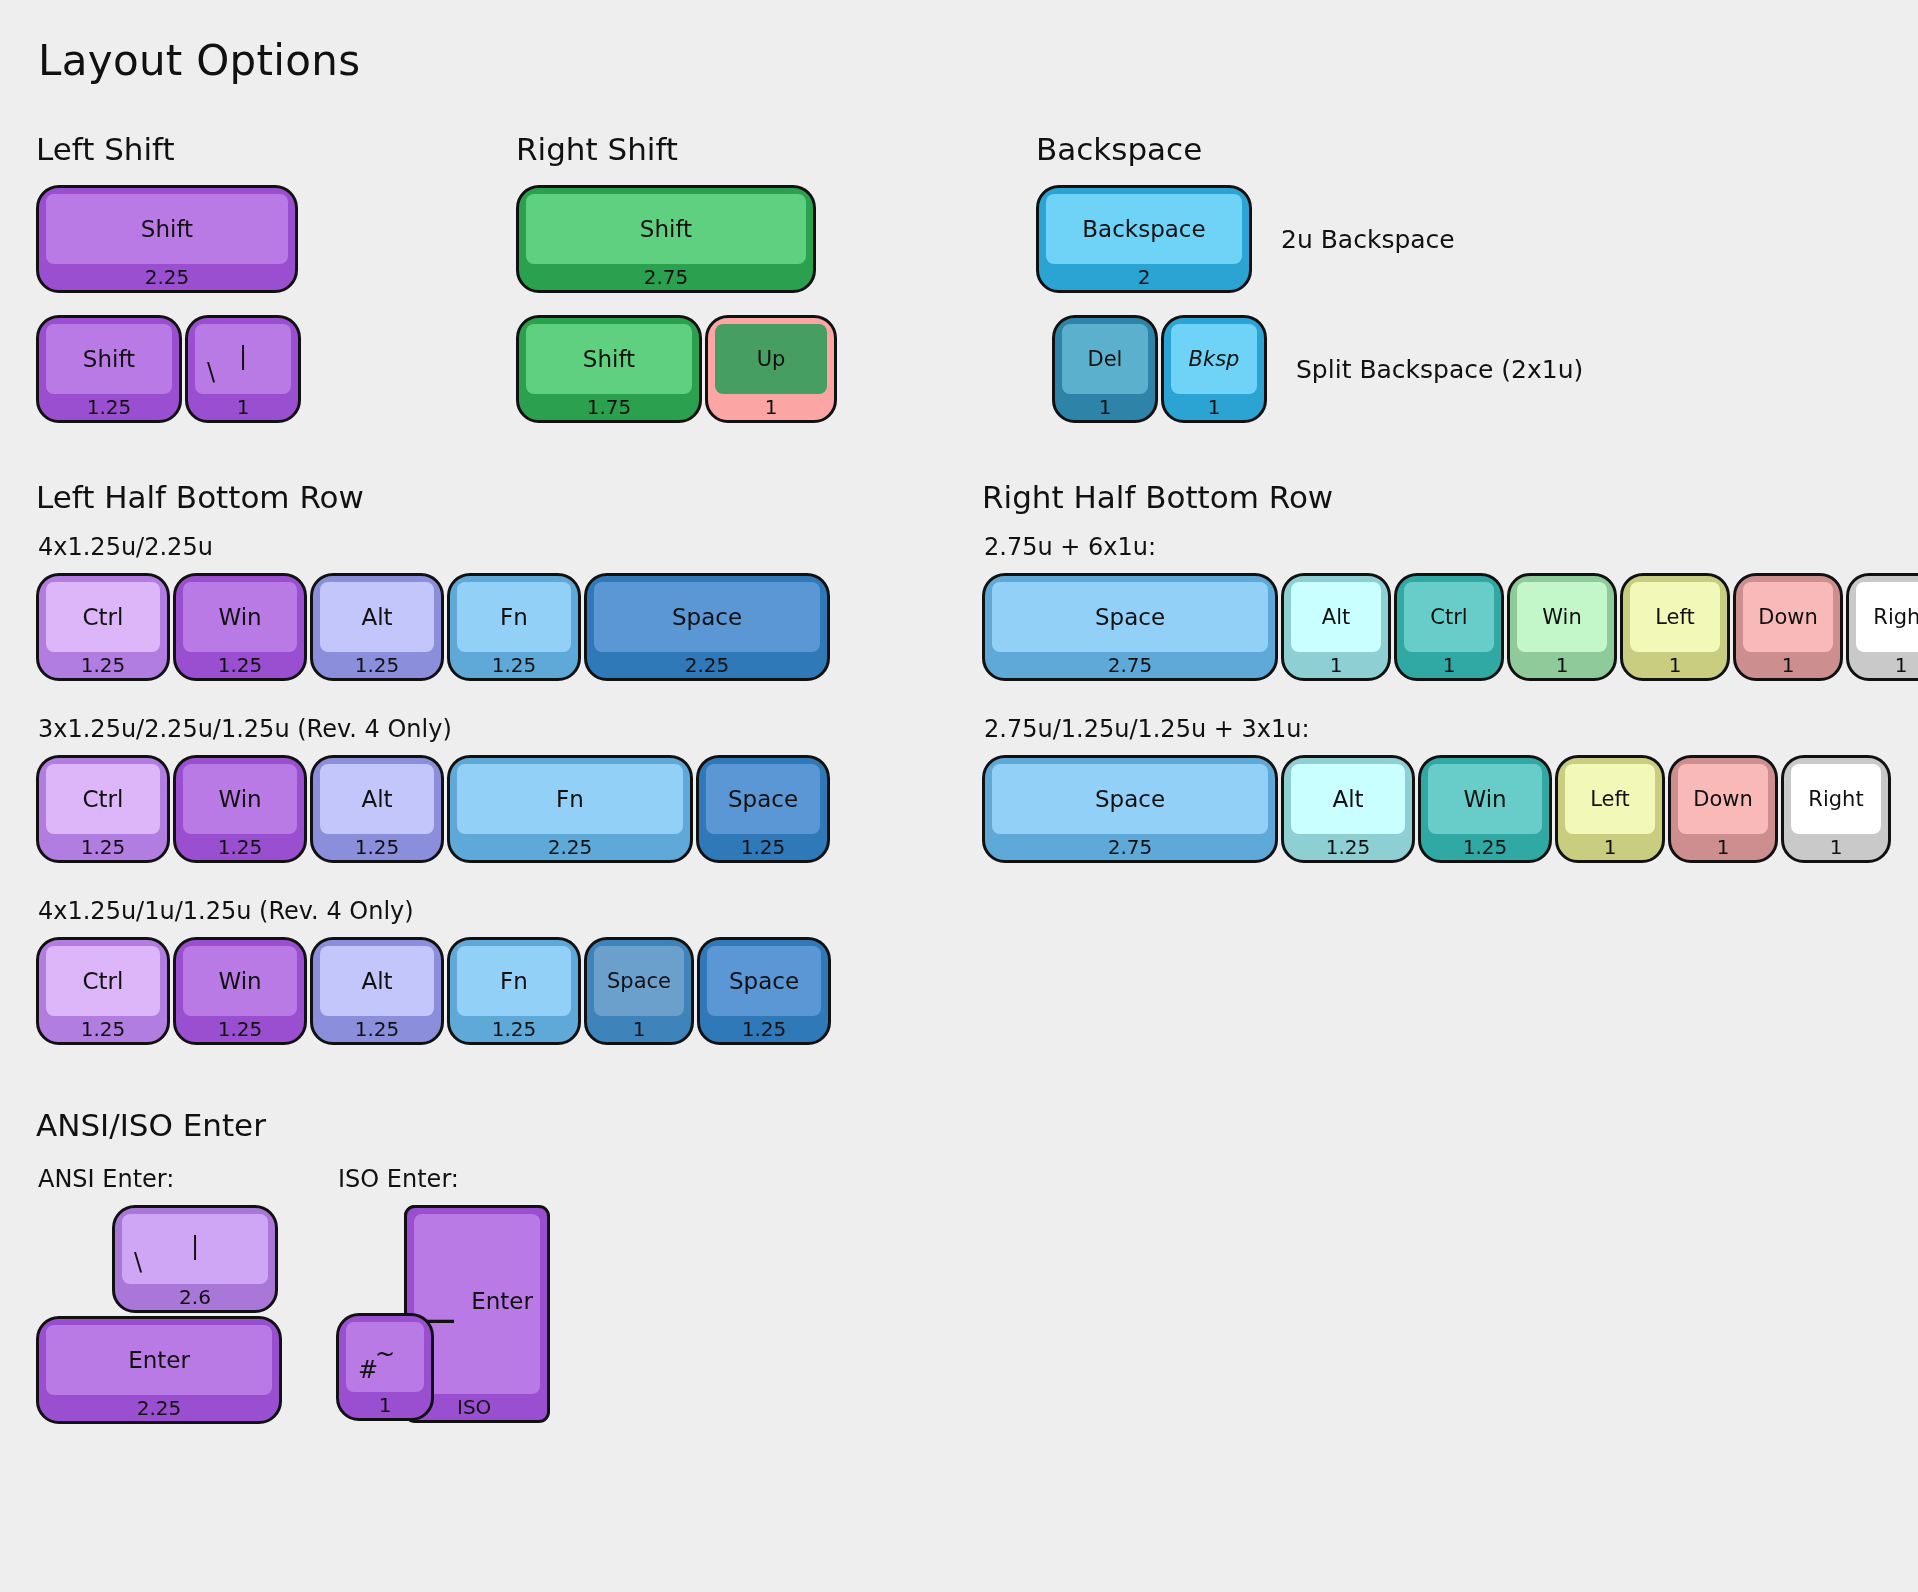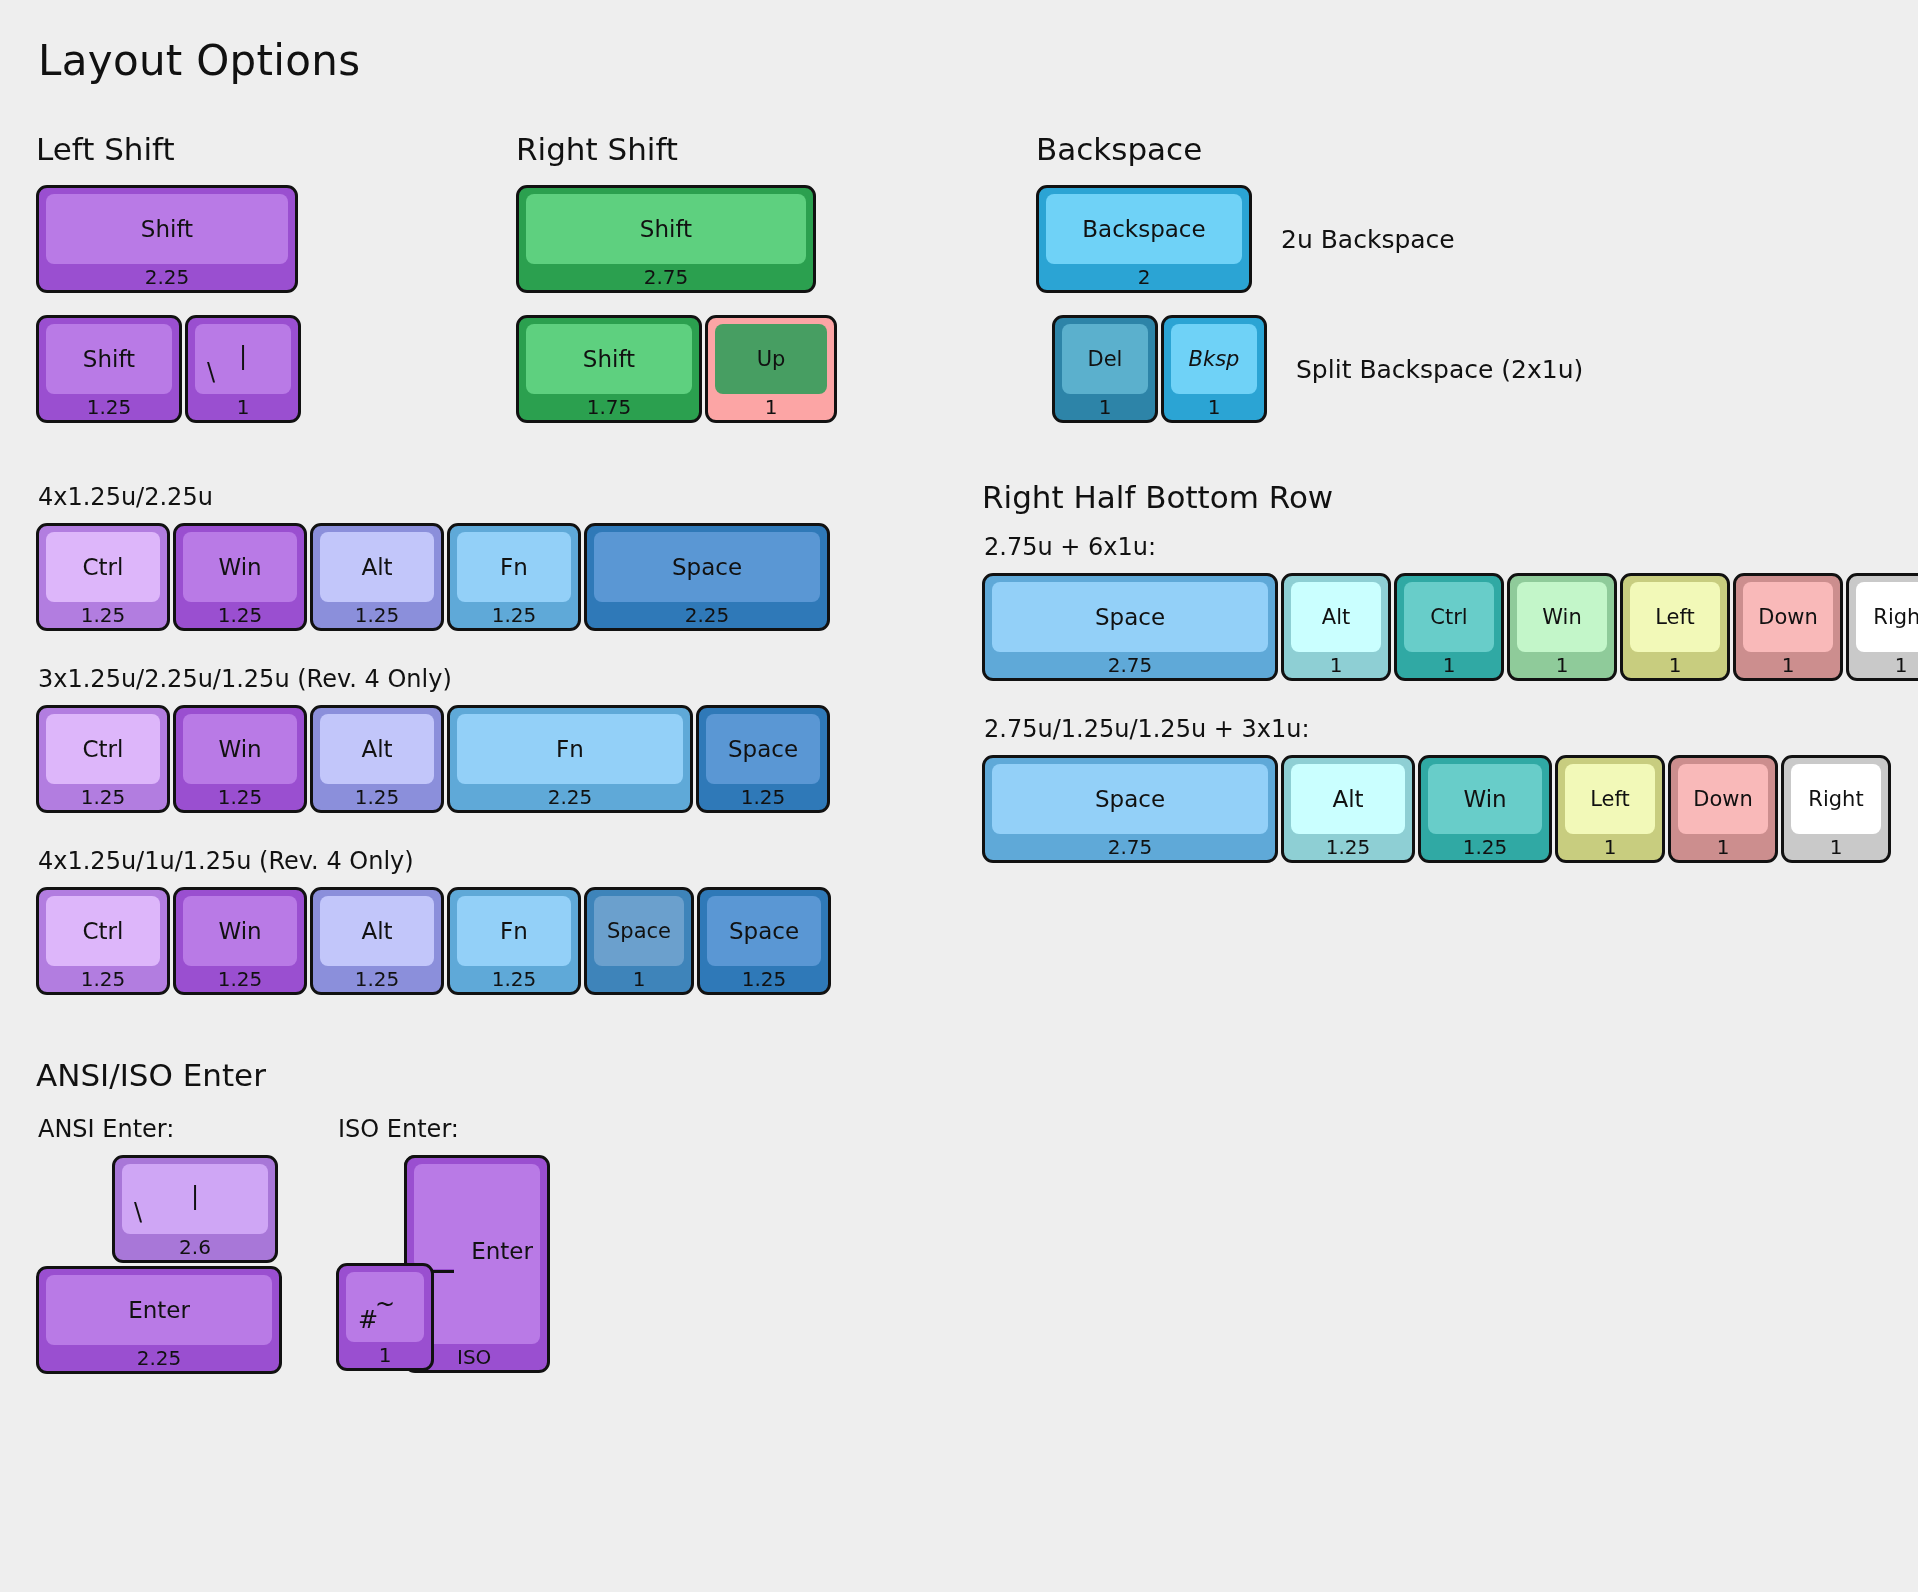--- a/index.html
+++ b/index.html
@@ -34,21 +34,21 @@
     font-size: 25px;
     font-weight: 400;
     white-space: nowrap;
   }
 
   
   .key {
     position: relative;
     height: 108px;
     border: 3px solid #111;
-    border-radius: 11px;
+    border-radius: 23px;
     flex: 0 0 auto;
     display: block;
   }
   .key .cap {
     position: absolute;
     left: 7px; right: 7px; top: 6px; bottom: 26px;
     border-radius: 8px;
     display: flex;
     align-items: center;
     justify-content: center;
@@ -239,20 +239,21 @@
             </div>
           </div>
         <div class="desc-label">Split Backspace (2x1u)</div>
       </div>
     </div>
   </div>
 
   <div class="bottom-sections">
 
     <div class="col-lhalf">
+      <h2 class="section-title">Left Half Bottom Row</h2>
 
       <div class="row-gap">
         <div class="sub-label">4x1.25u/2.25u</div>
         <div class="keyrow gap">
             <div class="key" style="width: 134px; background: rgb(178, 125, 224);">
               <div class="cap" style="background: rgb(221, 182, 250);">
                 <span class="legend">Ctrl</span>
               </div>
               <div class="unit">1.25</div>
             </div>

